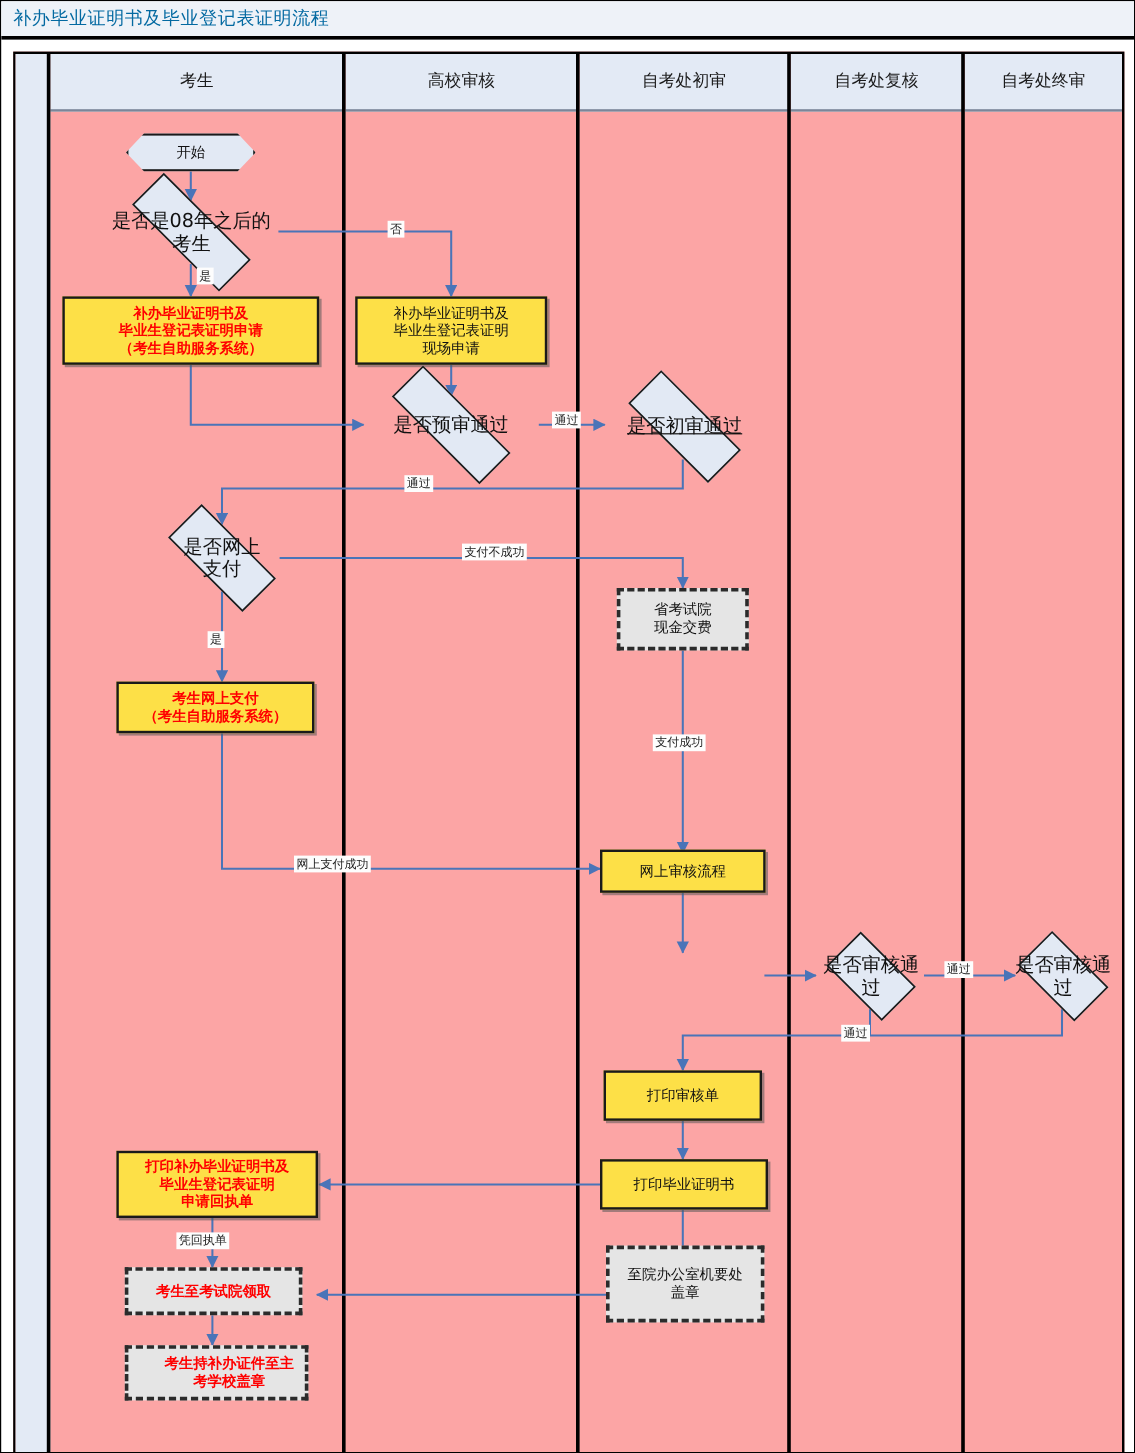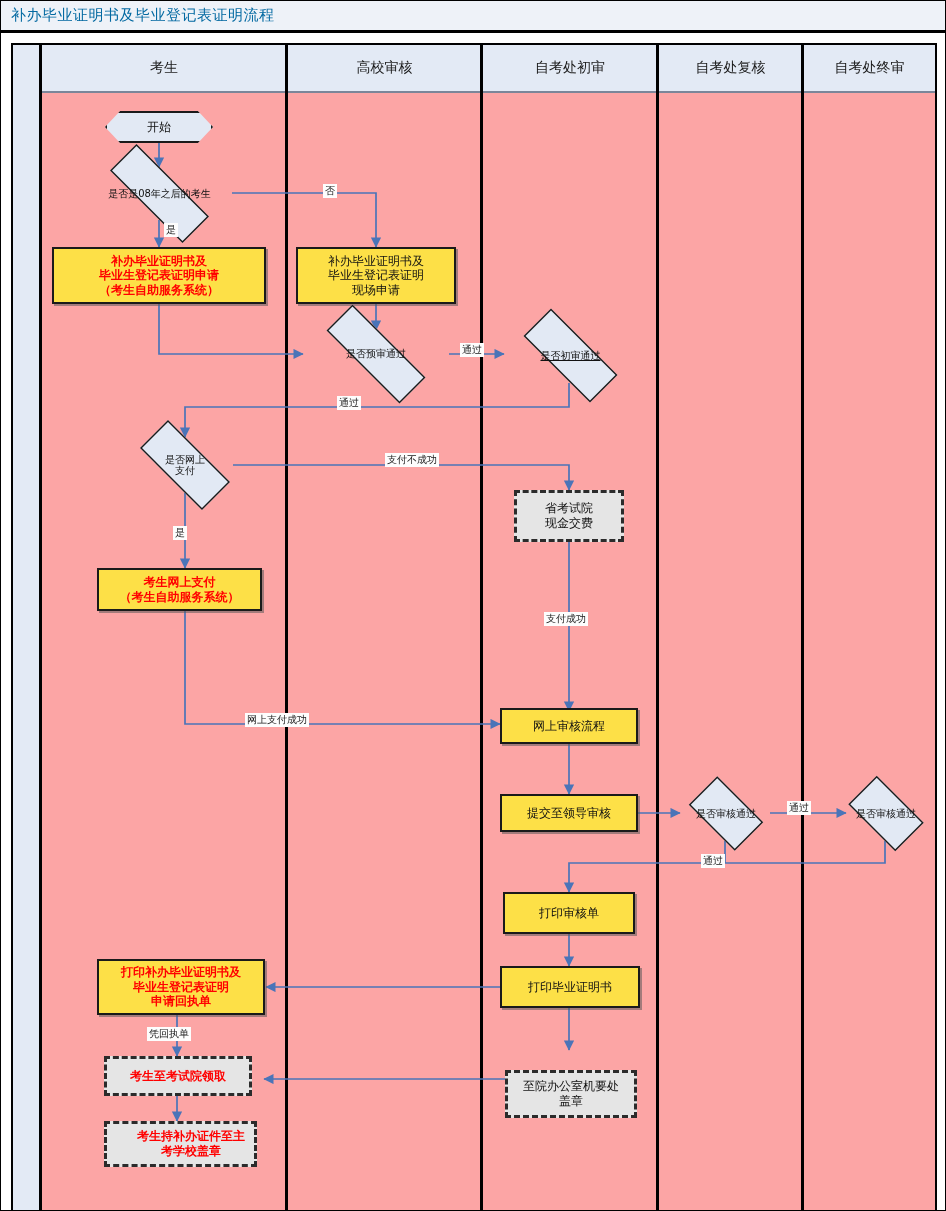--- a/index.html
+++ b/index.html
@@ -29,21 +29,21 @@
         box-shadow:2px 2px 0 rgba(90,90,90,.55);font-size:12px;color:#111;}
   .proc.red{color:#ff0000;font-weight:bold;}
   .dashed{background:#e5e5e5;border:3px dashed #2b2b2b;font-size:12px;color:#111;}
   .dashed.red{color:#ff0000;font-weight:bold;}
   .term{position:absolute;background:#e2e9f4;border:2px solid #1a1a1a;
         box-shadow:2px 2px 0 rgba(90,90,90,.5);font-size:12px;color:#111;
         display:flex;align-items:center;justify-content:center;
         clip-path:polygon(14% 0,86% 0,100% 50%,86% 100%,14% 100%,0 50%);
         box-sizing:border-box;}
   .diamond{position:absolute;display:flex;align-items:center;justify-content:center;
-           text-align:center;font-size:10px;color:#111;}
+           text-align:center;font-size:16px;color:#111;}
   .diamond .dshape{position:absolute;left:0;top:0;width:100%;height:100%;
            background:#e2e9f4;border:2px solid #1a1a1a;
            transform:rotate(45deg) scale(.707);box-sizing:border-box;}
   .diamond .dtxt{position:relative;z-index:2;line-height:1.15;}
   .edge-label{position:absolute;font-size:10px;color:#222;background:#fdfdfd;
               padding:0 2px;white-space:nowrap;}
 </style>
 </head>
 <body>
 
@@ -169,23 +169,20 @@
 
   <div class="node proc red" style="left:96px;top:567px;width:165px;height:43px;">
     <span style="white-space:pre-line;">考生网上支付
 （考生自助服务系统）</span>
   </div>
 
   <div class="node proc" style="left:499px;top:707px;width:138px;height:36px;">
     <span>网上审核流程</span>
   </div>
 
-  <div class="node proc" style="left:499px;top:793px;width:138px;height:38px;">
-    <span>提交至领导审核</span>
-  </div>
 
   <div class="diamond" style="left:679px;top:784px;width:92px;height:57px;">
     <span class="dshape"></span>
     <span class="dtxt">是否审核通过</span>
   </div>
 
   <div class="diamond" style="left:838px;top:784px;width:94px;height:57px;">
     <span class="dshape"></span>
     <span class="dtxt">是否审核通过</span>
   </div>
@@ -197,21 +194,21 @@
   <div class="node proc" style="left:499px;top:965px;width:140px;height:42px;">
     <span>打印毕业证明书</span>
   </div>
 
   <div class="node proc red" style="left:96px;top:958px;width:168px;height:56px;">
     <span style="white-space:pre-line;">打印补办毕业证明书及
 毕业生登记表证明
 申请回执单</span>
   </div>
 
-  <div class="node dashed" style="left:504px;top:1069px;width:132px;height:48px;">
+  <div class="node dashed" style="left:504px;top:1037px;width:132px;height:64px;">
     <span style="white-space:pre-line;">至院办公室机要处
 盖章</span>
   </div>
 
   <div class="node dashed red" style="left:103px;top:1055px;width:148px;height:40px;">
     <span>考生至考试院领取</span>
   </div>
 
   <div class="node dashed red" style="left:103px;top:1120px;width:153px;height:46px;">
     <span style="white-space:pre-line;margin-left:21px;">考生持补办证件至主

